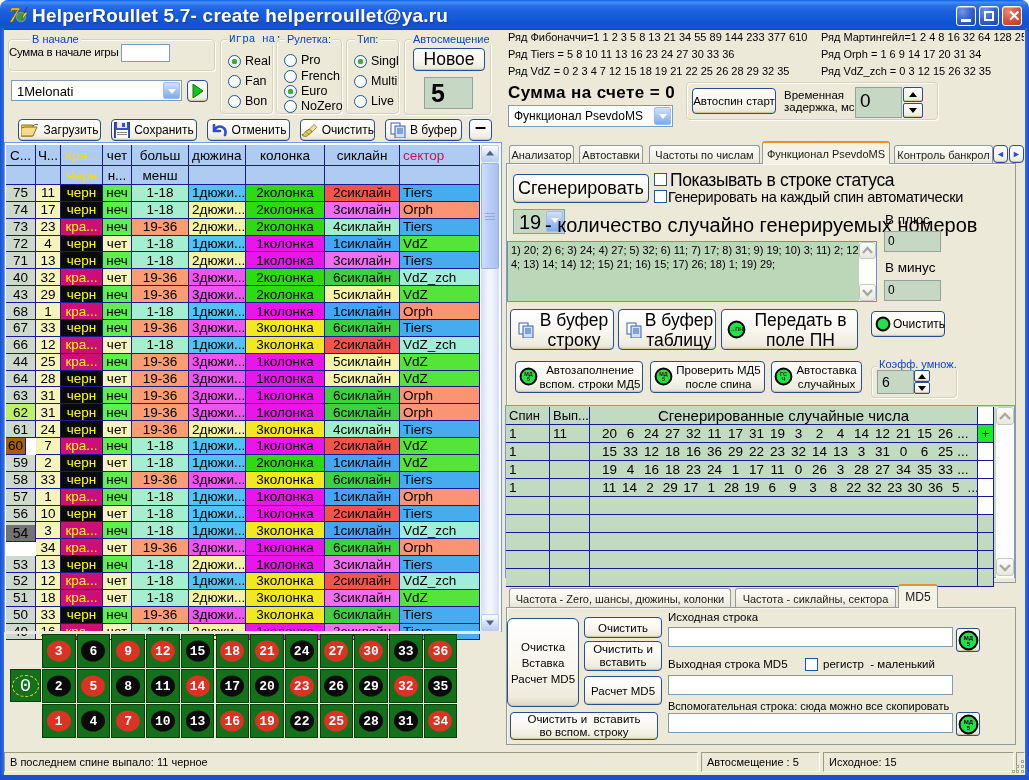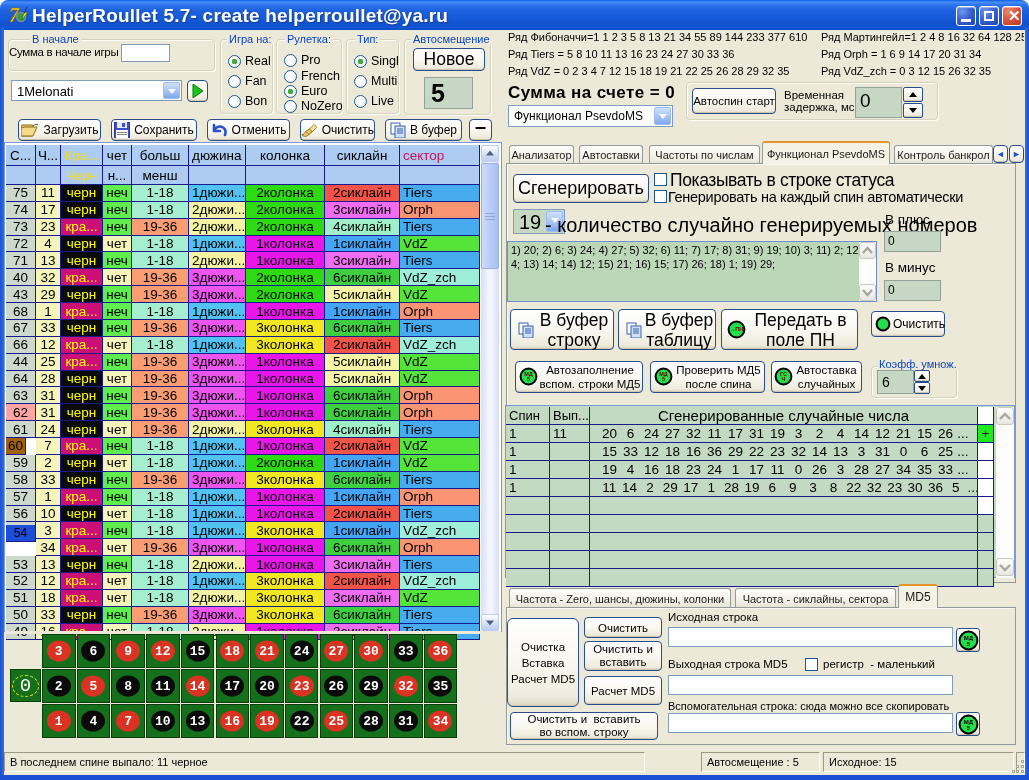--- a/index.html
+++ b/index.html
@@ -85,21 +85,21 @@
 <div class="combo" style="left:11px;top:80px;width:171px;height:21px;">
     <span class="txt">1Melonati</span>
     <span class="cbtn"></span>
   </div>
 <div class="btn" style="left:187px;top:80px;width:21px;height:22px;">
     <svg width="12" height="14">
       <polygon points="1,0 11,7 1,14" fill="#19c119" stroke="#0a7a0a"></polygon>
     </svg>
   </div>
 <div class="gbox" style="left:220px;top:39px;width:53px;height:75px;"></div>
-<div class="glabel" style="left:227px;top:34px;">Игра на:</div>
+<div class="glabel" style="left:227px;top:34px;font-family:Liberation Mono, monospace;">Игра на:</div>
 <div class="radio on" style="left:228px;top:55px;"></div>
 <div class="rlabel" style="left:245px;top:54px;">Real</div>
 <div class="radio" style="left:228px;top:75px;"></div>
 <div class="rlabel" style="left:245px;top:74px;">Fan</div>
 <div class="radio" style="left:228px;top:95px;"></div>
 <div class="rlabel" style="left:245px;top:94px;">Bon</div>
 <div class="gbox" style="left:276px;top:39px;width:66px;height:75px;"></div>
 <div class="glabel" style="left:285px;top:34px;">Рулетка:</div>
 <div class="radio" style="left:284px;top:54px;"></div>
 <div class="rlabel" style="left:301px;top:53px;">Pro</div>
@@ -297,21 +297,21 @@
 <div class="gc l" style="left:400px;top:370.57px;width:80px;height:16.87px;background:#55e53a;color:#000;font-size:13.5px;">VdZ</div>
 <div class="gc" style="left:6px;top:387.44px;width:30px;height:16.87px;background:#ccd9cc;color:#000;font-size:13.5px;">63</div>
 <div class="gc" style="left:36px;top:387.44px;width:25px;height:16.87px;background:#f5f5bb;color:#000;font-size:13.5px;">31</div>
 <div class="gc" style="left:61px;top:387.44px;width:42px;height:16.87px;background:#0a0a0a;color:#ffff00;font-size:13.5px;">черн</div>
 <div class="gc" style="left:103px;top:387.44px;width:29px;height:16.87px;background:#5fee4e;color:#000;font-size:13.5px;">неч</div>
 <div class="gc" style="left:132px;top:387.44px;width:57px;height:16.87px;background:#fa9d72;color:#000;font-size:13.5px;">19-36</div>
 <div class="gc l" style="left:189px;top:387.44px;width:57px;height:16.87px;background:#ee55ee;color:#000;font-size:13.5px;">3дюжи...</div>
 <div class="gc" style="left:246px;top:387.44px;width:79px;height:16.87px;background:#e816e8;color:#000;font-size:13.5px;">1колонка</div>
 <div class="gc" style="left:325px;top:387.44px;width:75px;height:16.87px;background:#3fd03f;color:#000;font-size:13.5px;">6сиклайн</div>
 <div class="gc l" style="left:400px;top:387.44px;width:80px;height:16.87px;background:#fa9472;color:#000;font-size:13.5px;">Orph</div>
-<div class="gc" style="left:6px;top:404.31px;width:30px;height:16.87px;background:#fca5a5;color:#000;font-size:13.5px;">62</div>
+<div class="gc" style="left:6px;top:404.31px;width:30px;height:16.87px;background:#bef264;color:#000;font-size:13.5px;">62</div>
 <div class="gc" style="left:36px;top:404.31px;width:25px;height:16.87px;background:#f5f5bb;color:#000;font-size:13.5px;">31</div>
 <div class="gc" style="left:61px;top:404.31px;width:42px;height:16.87px;background:#0a0a0a;color:#ffff00;font-size:13.5px;">черн</div>
 <div class="gc" style="left:103px;top:404.31px;width:29px;height:16.87px;background:#5fee4e;color:#000;font-size:13.5px;">неч</div>
 <div class="gc" style="left:132px;top:404.31px;width:57px;height:16.87px;background:#fa9d72;color:#000;font-size:13.5px;">19-36</div>
 <div class="gc l" style="left:189px;top:404.31px;width:57px;height:16.87px;background:#ee55ee;color:#000;font-size:13.5px;">3дюжи...</div>
 <div class="gc" style="left:246px;top:404.31px;width:79px;height:16.87px;background:#e816e8;color:#000;font-size:13.5px;">1колонка</div>
 <div class="gc" style="left:325px;top:404.31px;width:75px;height:16.87px;background:#3fd03f;color:#000;font-size:13.5px;">6сиклайн</div>
 <div class="gc l" style="left:400px;top:404.31px;width:80px;height:16.87px;background:#fa9472;color:#000;font-size:13.5px;">Orph</div>
 <div class="gc" style="left:6px;top:421.18px;width:30px;height:16.87px;background:#ccd9cc;color:#000;font-size:13.5px;">61</div>
 <div class="gc" style="left:36px;top:421.18px;width:25px;height:16.87px;background:#f5f5bb;color:#000;font-size:13.5px;">24</div>
@@ -369,21 +369,21 @@
 <div class="gc l" style="left:400px;top:505.53px;width:80px;height:16.87px;background:#47abf0;color:#000;font-size:13.5px;">Tiers</div>
 <div class="gc" style="left:6px;top:522.4px;width:30px;height:16.87px;background:#ccd9cc;color:#000;font-size:13.5px;">55</div>
 <div class="gc" style="left:36px;top:522.4px;width:25px;height:16.87px;background:#f5f5bb;color:#000;font-size:13.5px;">3</div>
 <div class="gc" style="left:61px;top:522.4px;width:42px;height:16.87px;background:#cc0f74;color:#ffff00;font-size:13.5px;">кра...</div>
 <div class="gc" style="left:103px;top:522.4px;width:29px;height:16.87px;background:#5fee4e;color:#000;font-size:13.5px;">неч</div>
 <div class="gc" style="left:132px;top:522.4px;width:57px;height:16.87px;background:#a5eecf;color:#000;font-size:13.5px;">1-18</div>
 <div class="gc l" style="left:189px;top:522.4px;width:57px;height:16.87px;background:#52c2f2;color:#000;font-size:13.5px;">1дюжи...</div>
 <div class="gc" style="left:246px;top:522.4px;width:79px;height:16.87px;background:#f2e822;color:#000;font-size:13.5px;">3колонка</div>
 <div class="gc" style="left:325px;top:522.4px;width:75px;height:16.87px;background:#44a5f5;color:#000;font-size:13.5px;">1сиклайн</div>
 <div class="gc l" style="left:400px;top:522.4px;width:80px;height:16.87px;background:#9feedc;color:#000;font-size:13.5px;">VdZ_zch</div>
-<div class="gc" style="left:6px;top:525px;width:30px;height:16.87px;background:#1d4ed8;color:#000;font-size:12px;">54</div>
+<div class="gc" style="left:6px;top:525px;width:30px;height:16.87px;background:#737373;color:#000;font-size:14px;">54</div>
 <div class="gc" style="left:36px;top:539.27px;width:25px;height:16.87px;background:#f5f5bb;color:#000;font-size:13.5px;">34</div>
 <div class="gc" style="left:61px;top:539.27px;width:42px;height:16.87px;background:#cc0f74;color:#ffff00;font-size:13.5px;">кра...</div>
 <div class="gc" style="left:103px;top:539.27px;width:29px;height:16.87px;background:#f5f5bb;color:#000;font-size:13.5px;">чет</div>
 <div class="gc" style="left:132px;top:539.27px;width:57px;height:16.87px;background:#fa9d72;color:#000;font-size:13.5px;">19-36</div>
 <div class="gc l" style="left:189px;top:539.27px;width:57px;height:16.87px;background:#ee55ee;color:#000;font-size:13.5px;">3дюжи...</div>
 <div class="gc" style="left:246px;top:539.27px;width:79px;height:16.87px;background:#e816e8;color:#000;font-size:13.5px;">1колонка</div>
 <div class="gc" style="left:325px;top:539.27px;width:75px;height:16.87px;background:#3fd03f;color:#000;font-size:13.5px;">6сиклайн</div>
 <div class="gc l" style="left:400px;top:539.27px;width:80px;height:16.87px;background:#fa9472;color:#000;font-size:13.5px;">Orph</div>
 <div class="gc" style="left:6px;top:556.14px;width:30px;height:16.87px;background:#ccd9cc;color:#000;font-size:13.5px;">53</div>
 <div class="gc" style="left:36px;top:556.14px;width:25px;height:16.87px;background:#f5f5bb;color:#000;font-size:13.5px;">13</div>
@@ -614,21 +614,21 @@
       <span style="color:#fff;font-weight:bold;font-size:13px;font-family:'Liberation Mono',monospace;">31</span>
     </div>
   </div>
 <div class="abs" style="left:423.7px;top:704px;width:33.5px;height:33.5px;background:#14701a;border:1px solid #0a3d0a;">
     <div style="position:absolute;left:50%;top:50%;transform:translate(-50%,-50%);width:24px;height:21px;border-radius:50%;background:#da3223;display:flex;align-items:center;justify-content:center;">
       <span style="color:#fff;font-weight:bold;font-size:13px;font-family:'Liberation Mono',monospace;">34</span>
     </div>
   </div>
 <div class="abs" style="left:4px;top:745px;width:1021px;height:5px;background:#ece9d8;"></div>
 <div class="statusbar"></div>
-<div class="scell" style="left:4px;top:752px;width:641px;height:20px;">В последнем спине выпало: 11 черное</div>
+<div class="scell" style="left:4px;top:752px;width:694px;height:20px;">В последнем спине выпало: 11 черное</div>
 <div class="scell" style="left:701px;top:752px;width:119px;height:20px;">Автосмещение : 5</div>
 <div class="scell" style="left:823px;top:752px;width:191px;height:20px;">Исходное: 15</div>
 <div class="scell" style="left:1016px;top:752px;width:9px;height:20px;"></div>
 <svg class="abs" style="left:1012px;top:760px;" width="13" height="13">
     <g fill="#aaa692">
       <rect x="9" y="0" width="3" height="3"></rect>
       <rect x="9" y="5" width="3" height="3"></rect>
       <rect x="4" y="5" width="3" height="3"></rect>
       <rect x="9" y="10" width="3" height="3"></rect>
       <rect x="4" y="10" width="3" height="3"></rect>

